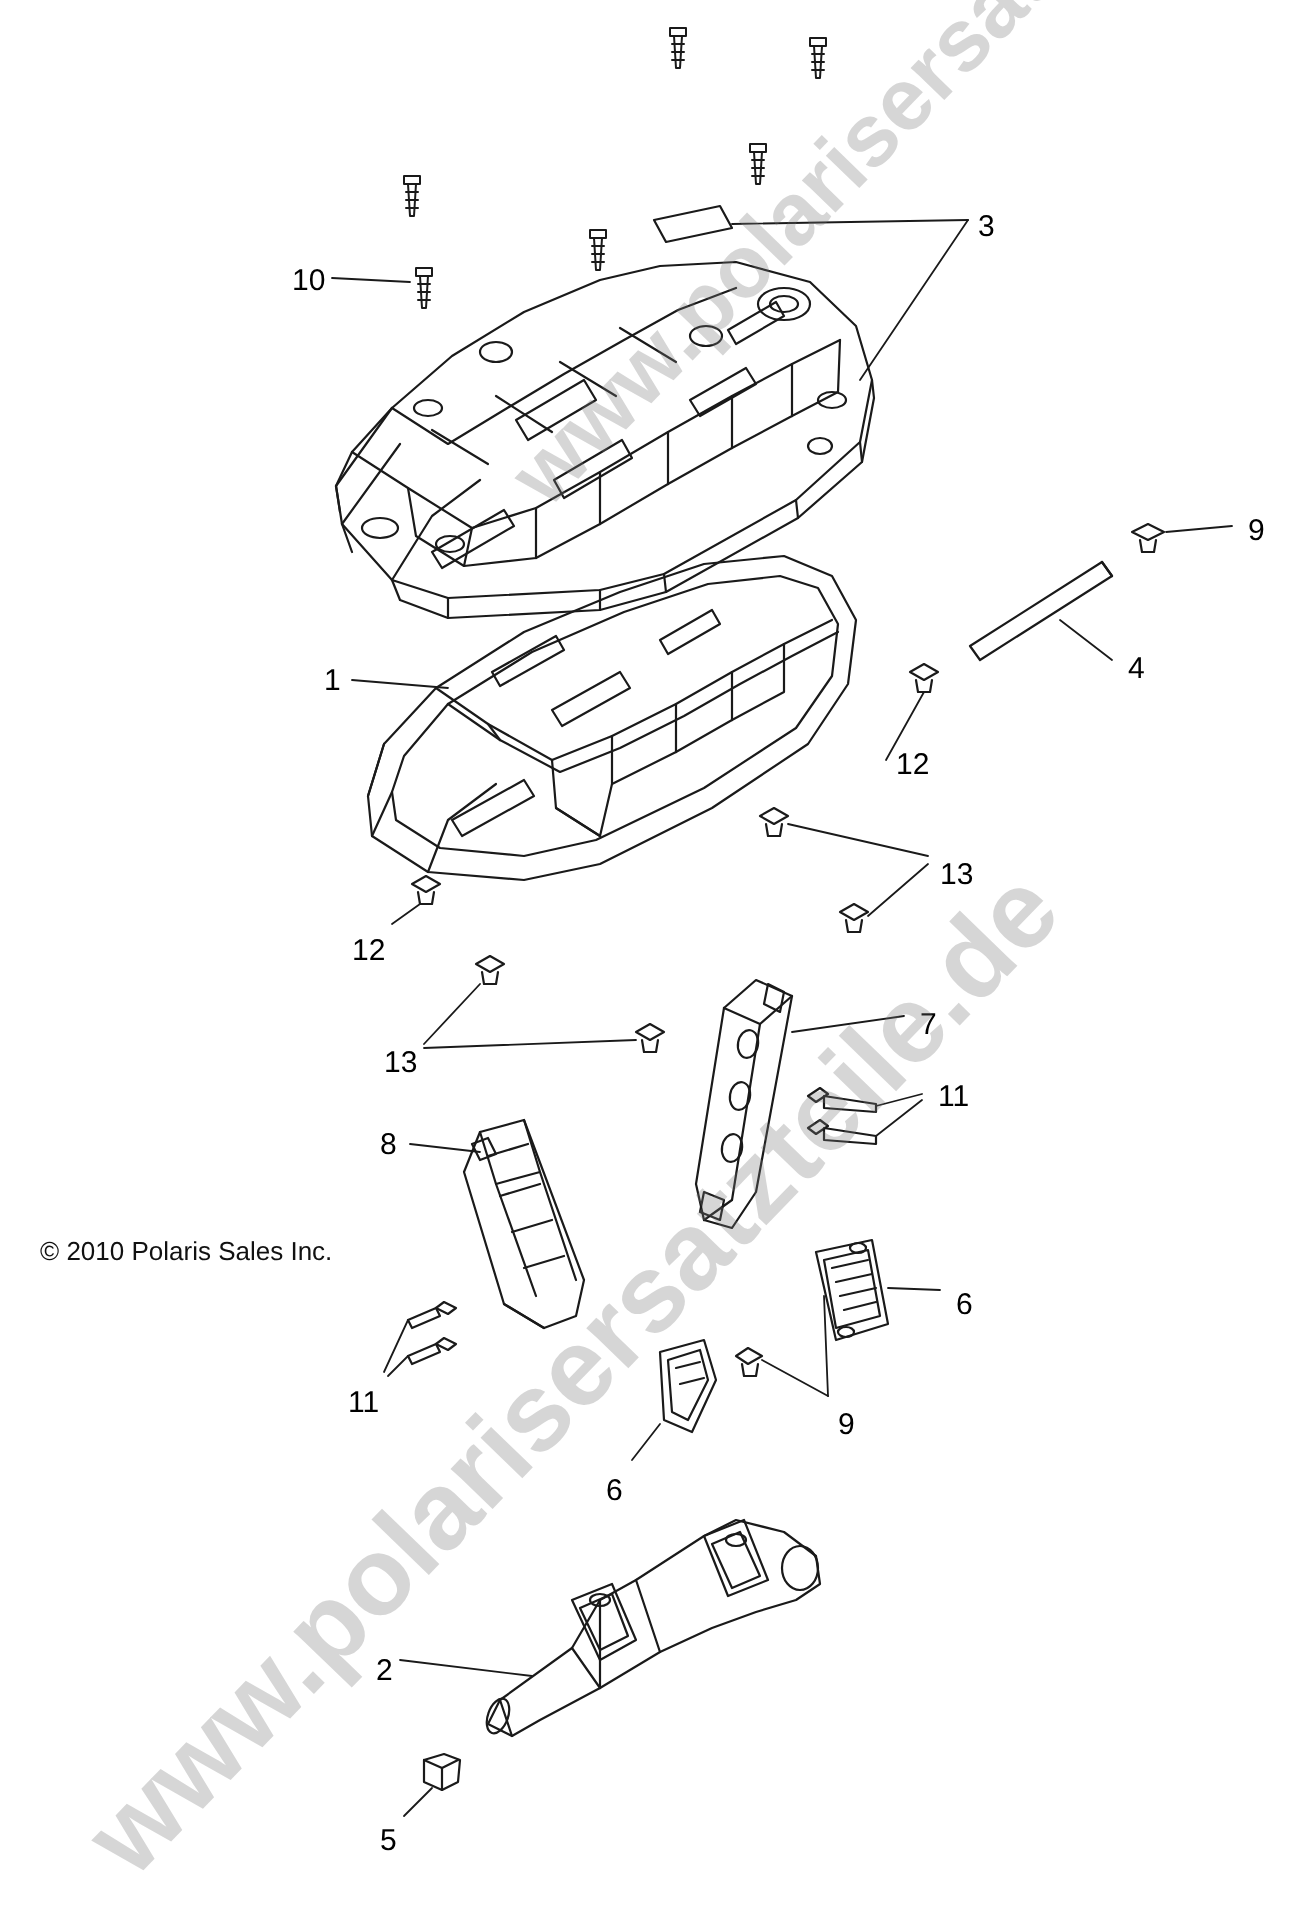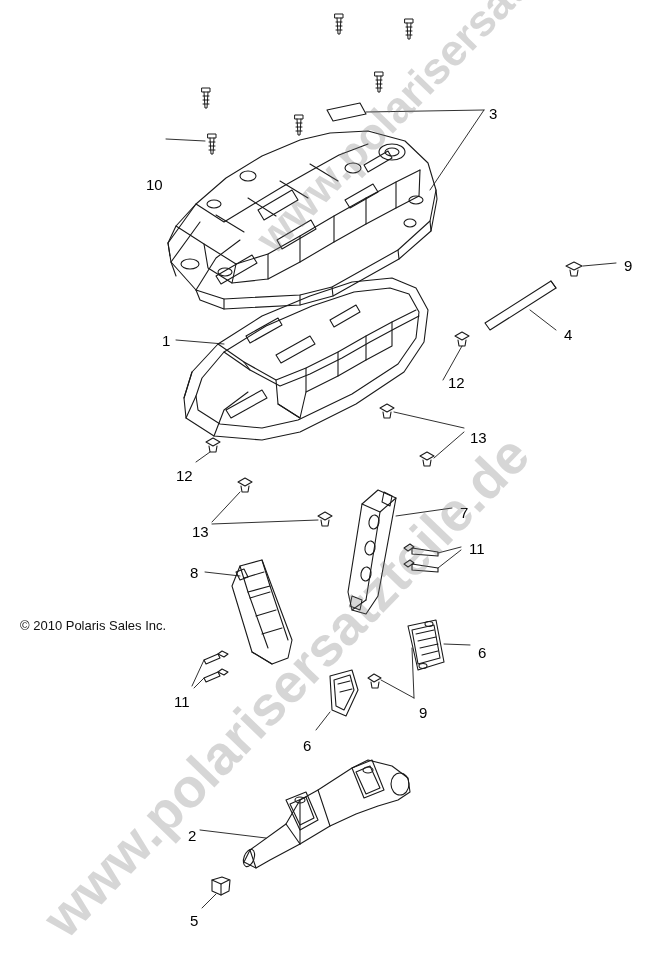--- a/index.html
+++ b/index.html
@@ -324,21 +324,21 @@
       <g>
         <path d="M212 880 l10 -3 l8 3 l-1 11 l-8 4 l-9 -4 z"></path>
         <path d="M212 880 l9 4 l8 -4"></path>
         <path d="M221 884 l0 11"></path>
       </g>
       <path d="M202 908 L216 894" stroke-width="0.9"></path>
 
     </g>
   </svg>
 
-  <div class="callout" style="left:146px; top:133px;margin-top:44px;">10</div>
+  <div class="callout" style="left:146px; top:133px;">10</div>
   <div class="callout" style="left:489px; top:106px;">3</div>
   <div class="callout" style="left:624px; top:258px;">9</div>
   <div class="callout" style="left:564px; top:327px;">4</div>
   <div class="callout" style="left:162px; top:333px;">1</div>
   <div class="callout" style="left:448px; top:375px;">12</div>
   <div class="callout" style="left:470px; top:430px;">13</div>
   <div class="callout" style="left:176px; top:468px;">12</div>
   <div class="callout" style="left:192px; top:524px;">13</div>
   <div class="callout" style="left:460px; top:505px;">7</div>
   <div class="callout" style="left:469px; top:541px;">11</div>

